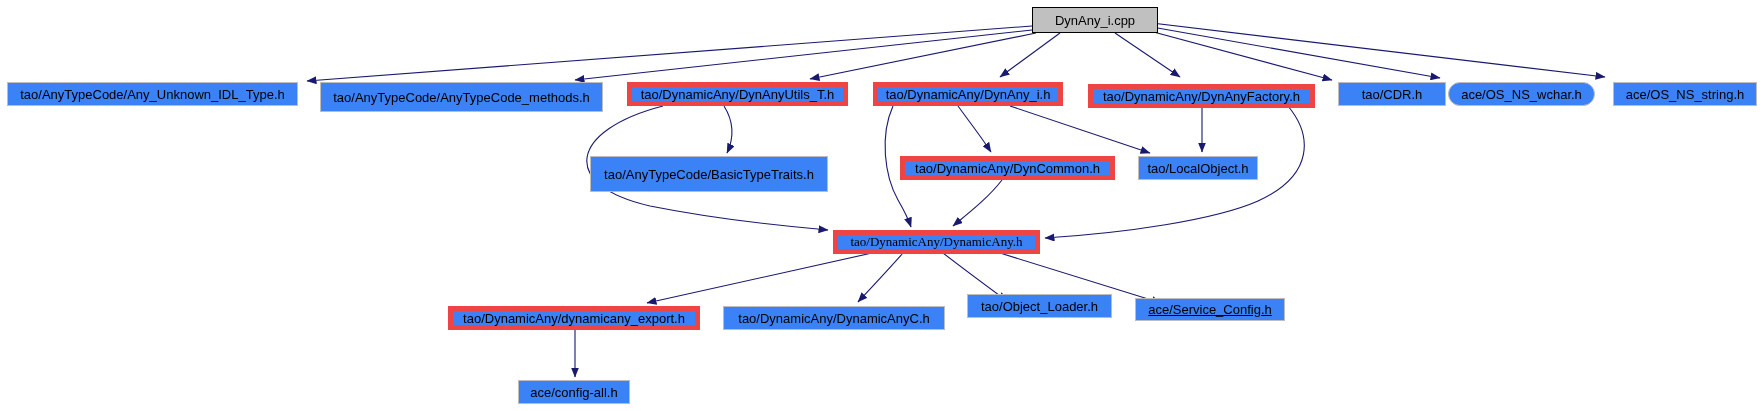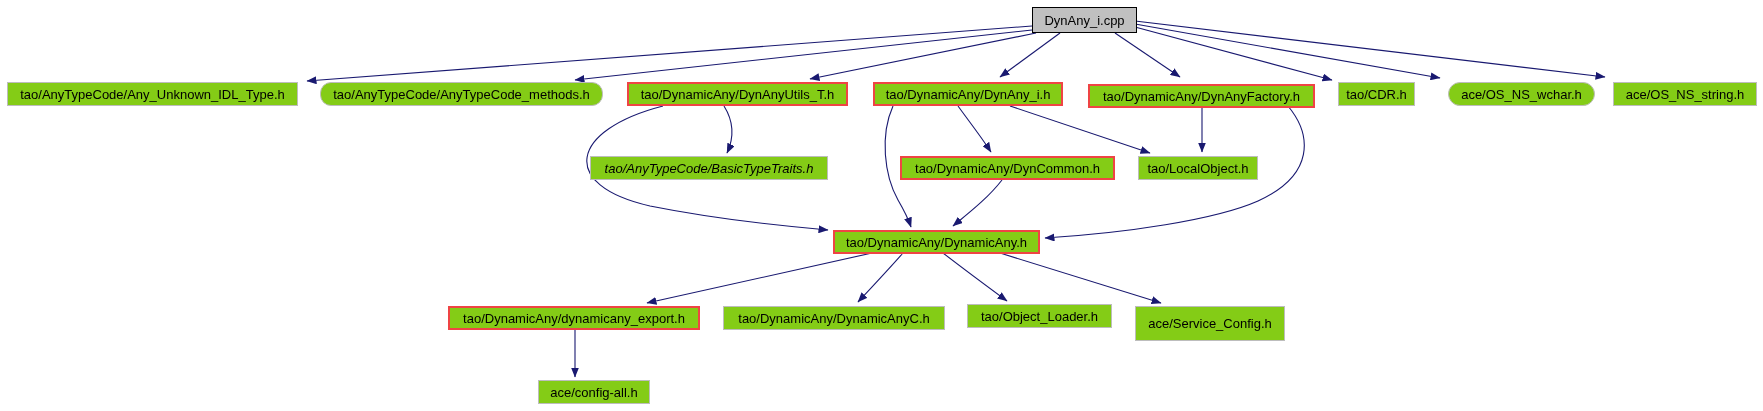--- a/index.html
+++ b/index.html
@@ -7,31 +7,31 @@
     position:relative;
     width:1763px;height:411px;
     background:#ffffff;
     font-family:"Liberation Sans","DejaVu Sans",sans-serif;
     overflow:hidden;
   }
   #edges{position:absolute;left:0;top:0;width:1763px;height:411px;}
   .node{
     position:absolute;
     box-sizing:border-box;
-    background:#84cc16;
+    background:#3b82f6;
     color:#000000;
     font-size:13px;
     text-align:center;
     display:flex;
     align-items:center;
     justify-content:center;
     white-space:nowrap;
     cursor:default;
   }
-  .node.black{border:2px solid #ef4444;}
+  .node.black{border:5px solid #ef4444;}
   .node.gray{border:1px solid #bdbdbd;}
   .node.root{border:1px solid #000000;background:#c0c0c0;font-weight:normal;}
 </style>
 </head>
 <body>
 
 <div id="canvas">
   <svg id="edges" xmlns="http://www.w3.org/2000/svg" width="1763" height="411" viewBox="0 0 1763 411">
     <defs>
       <marker id="arrow" markerUnits="userSpaceOnUse" markerWidth="11" markerHeight="8" refX="9.5" refY="4" orient="auto">
@@ -56,32 +56,32 @@
         <path d="M 1288 106 C 1312 135, 1315 175, 1258 201 C 1215 220, 1125 233, 1045 238" fill="none" stroke="#191970" stroke-width="1.1" marker-end="url(#arrow)"></path>
         <path d="M 1002 180 C 988 198, 970 212, 953 226" fill="none" stroke="#191970" stroke-width="1.1" marker-end="url(#arrow)"></path>
         <path d="M 872 253 L 647 303" fill="none" stroke="#191970" stroke-width="1.1" marker-end="url(#arrow)"></path>
         <path d="M 903 253 C 888 270, 872 287, 858 302" fill="none" stroke="#191970" stroke-width="1.1" marker-end="url(#arrow)"></path>
         <path d="M 943 253 C 965 270, 988 287, 1007 301" fill="none" stroke="#191970" stroke-width="1.1" marker-end="url(#arrow)"></path>
         <path d="M 1000 253 L 1161 303" fill="none" stroke="#191970" stroke-width="1.1" marker-end="url(#arrow)"></path>
         <path d="M 575 330 L 575 377" fill="none" stroke="#191970" stroke-width="1.1" marker-end="url(#arrow)"></path>
       </g>
   </svg>
   <div id="nodes">
-      <div class="node root" style="left: 1032px; top: 7px; width: 105px; height: 26px;">DynAny_i.cpp</div>
+      <div class="node root" style="left: 1032px; top: 7px; width: 126px; height: 26px;">DynAny_i.cpp</div>
       <div class="node gray" style="left: 7px; top: 82px; width: 291px; height: 24px;">tao/AnyTypeCode/Any_Unknown_IDL_Type.h</div>
-      <div class="node gray" style="left: 320px; top: 82px; width: 283px; height: 24px; border-radius: 11px;">tao/AnyTypeCode/AnyTypeCode_methods.h</div>
+      <div class="node gray" style="left: 320px; top: 82px; width: 283px; height: 30px;">tao/AnyTypeCode/AnyTypeCode_methods.h</div>
       <div class="node black" style="left: 627px; top: 82px; width: 221px; height: 24px;">tao/DynamicAny/DynAnyUtils_T.h</div>
       <div class="node black" style="left: 873px; top: 82px; width: 190px; height: 24px;">tao/DynamicAny/DynAny_i.h</div>
       <div class="node black" style="left: 1088px; top: 84px; width: 227px; height: 24px;">tao/DynamicAny/DynAnyFactory.h</div>
-      <div class="node gray" style="left: 1338px; top: 82px; width: 77px; height: 24px;">tao/CDR.h</div>
+      <div class="node gray" style="left: 1338px; top: 82px; width: 108px; height: 24px;">tao/CDR.h</div>
       <div class="node gray" style="left: 1448px; top: 82px; width: 147px; height: 24px; border-radius: 12px;">ace/OS_NS_wchar.h</div>
       <div class="node gray" style="left: 1613px; top: 82px; width: 144px; height: 24px;">ace/OS_NS_string.h</div>
-      <div class="node gray" style="left: 590px; top: 156px; width: 238px; height: 24px; font-style: italic;">tao/AnyTypeCode/BasicTypeTraits.h</div>
+      <div class="node gray" style="left: 590px; top: 156px; width: 238px; height: 36px;">tao/AnyTypeCode/BasicTypeTraits.h</div>
       <div class="node black" style="left: 900px; top: 156px; width: 215px; height: 24px;">tao/DynamicAny/DynCommon.h</div>
       <div class="node gray" style="left: 1138px; top: 156px; width: 120px; height: 24px;">tao/LocalObject.h</div>
-      <div class="node black" style="left: 833px; top: 230px; width: 207px; height: 24px;">tao/DynamicAny/DynamicAny.h</div>
+      <div class="node black" style="left: 833px; top: 230px; width: 207px; height: 24px; font-family: Liberation Serif, serif;">tao/DynamicAny/DynamicAny.h</div>
       <div class="node black" style="left: 448px; top: 306px; width: 252px; height: 24px;">tao/DynamicAny/dynamicany_export.h</div>
       <div class="node gray" style="left: 723px; top: 306px; width: 222px; height: 24px; text-align: center;">tao/DynamicAny/DynamicAnyC.h</div>
-      <div class="node gray" style="left: 967px; top: 304px; width: 145px; height: 24px;">tao/Object_Loader.h</div>
-      <div class="node gray" style="left: 1135px; top: 306px; width: 150px; height: 35px;">ace/Service_Config.h</div>
-      <div class="node gray" style="left: 518px; top: 380px; width: 112px; height: 24px; margin-left: 20px;">ace/config-all.h</div>
+      <div class="node gray" style="left: 967px; top: 294px; width: 145px; height: 24px;">tao/Object_Loader.h</div>
+      <div class="node gray" style="left: 1135px; top: 298px; width: 150px; height: 23px; text-decoration: underline;">ace/Service_Config.h</div>
+      <div class="node gray" style="left: 518px; top: 380px; width: 112px; height: 24px;">ace/config-all.h</div>
     </div>
 </div>
 
 </body></html>

